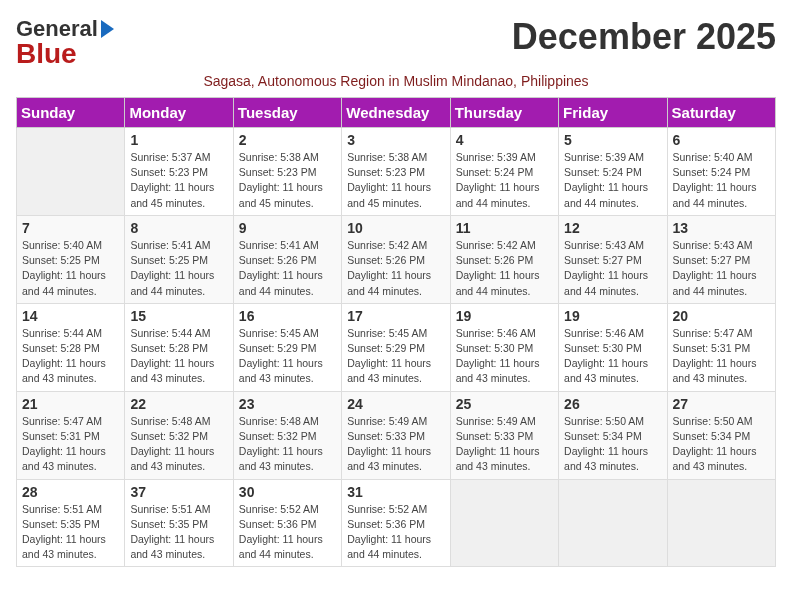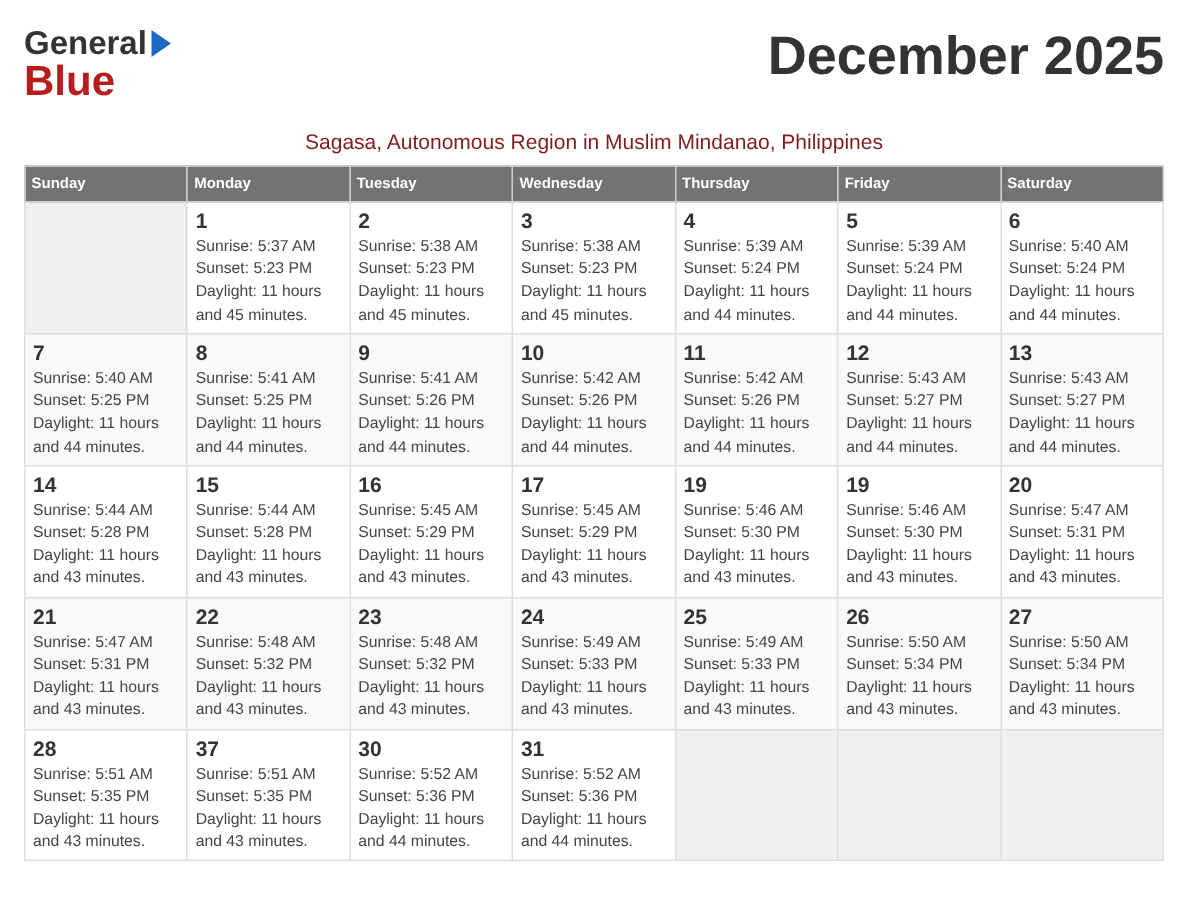--- a/index.html
+++ b/index.html
@@ -7,21 +7,21 @@
       font-family: Arial, sans-serif;
       background: #fff;
       width: 792px;
       min-height: 612px;
       padding: 16px;
     }
     .header-area {
       display: flex;
       justify-content: space-between;
       align-items: flex-start;
-      margin-bottom: 16px;
+      margin-bottom: 3px;
     }
     .logo {
       display: flex;
       flex-direction: column;
       align-items: flex-start;
     }
     .month-title {
       font-size: 36px;
       font-weight: bold;
       color: #333;
@@ -32,25 +32,25 @@
       font-size: 14px;
       color: #7f1d1d;
       margin-bottom: 8px;
     }
     table {
       width: 100%;
       border-collapse: collapse;
       font-size: 11px;
     }
     thead tr th {
-      background-color: #737373;
+      background-color: #a21caf;
       color: #fff;
       padding: 6px 4px;
       text-align: left;
-      font-size: 10px;
+      font-size: 15px;
       border: 1px solid #ccc;
     }
     tbody tr {
       border-bottom: 1px solid #ccc;
     }
     tbody tr td {
       border: 1px solid #ddd;
       vertical-align: top;
       padding: 4px 5px;
       width: 108px;

